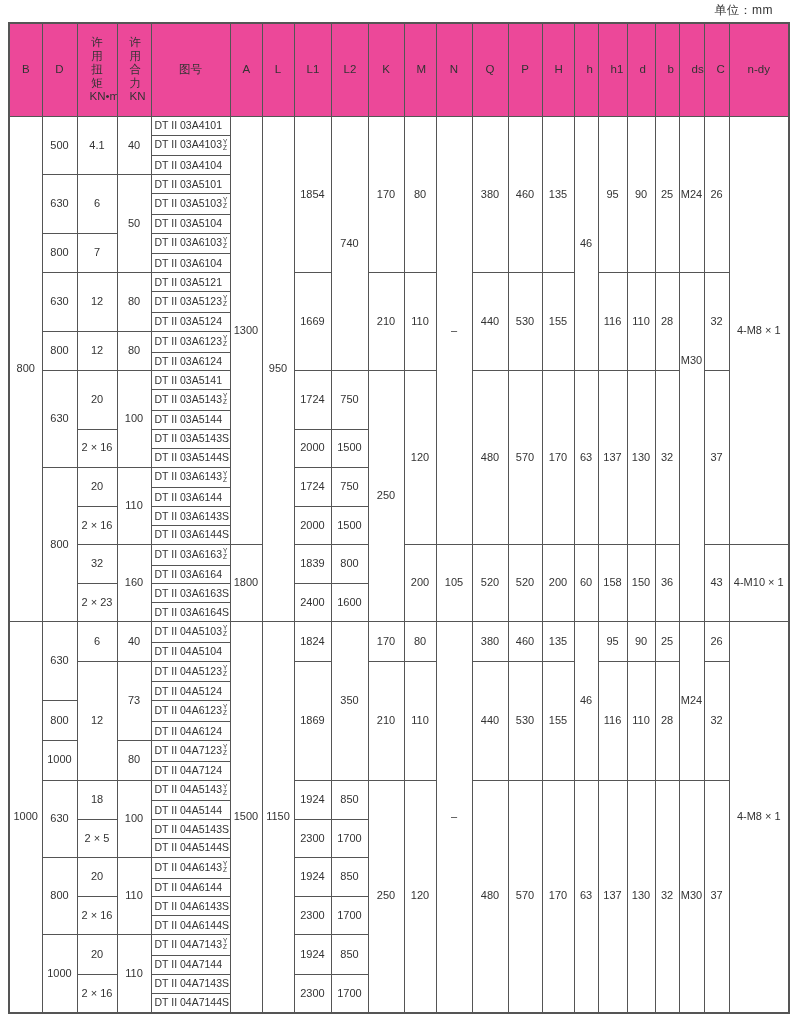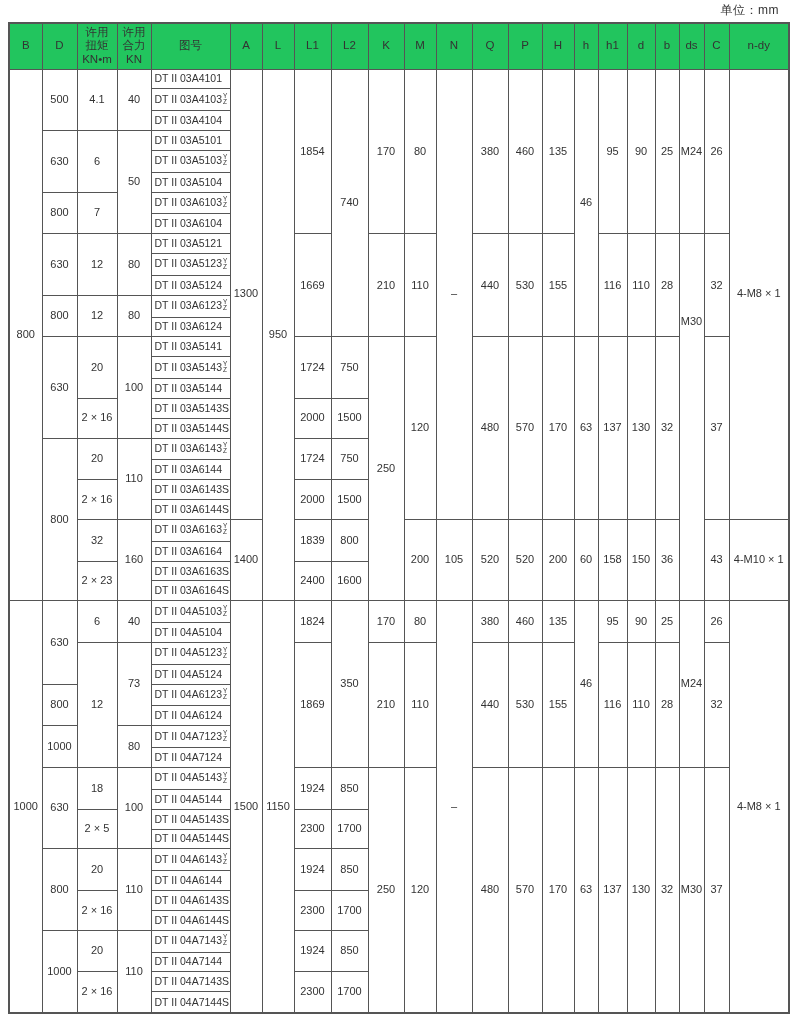--- a/index.html
+++ b/index.html
@@ -2,34 +2,34 @@
 <html><head>
 <meta charset="utf-8">
 <style>
   html,body { margin:0; padding:0; }
   body {
     width:800px; height:1024px; background:#ffffff;
     font-family:"Liberation Sans", sans-serif; color:#333;
     position:relative; overflow:hidden;
   }
   .unit-label {
-    position:absolute; top:2px; right:21px;
+    position:absolute; top:2px; right:27px;
     font-size:12px; color:#333; letter-spacing:0.5px;
   }
   table.spec {
     position:absolute; left:8px; top:22px;
     width:781px; height:992px;
     border-collapse:collapse; table-layout:fixed;
     border:2px solid #555;
   }
   .spec th, .spec td { border:1px solid #555; overflow:hidden; }
   .spec thead tr { height:46px; }
   .spec th {
-    background:#22c55e; font-weight:normal; font-size:11.5px; color:#333;
-    white-space:pre-line; line-height:1.18; text-align:center; padding:0;
+    background:#ec4899; font-weight:normal; font-size:11.5px; color:#333;
+    white-space:pre-line; line-height:1.18; text-align:center; padding:12px;
   }
   .spec td {
     font-size:11px; color:#333; text-align:center; vertical-align:middle;
     padding:0; line-height:1.05; background:#fff;
   }
   .spec td.left { text-align:left; padding-left:3px; font-size:10.5px; white-space:nowrap; }
   .spec td.up { vertical-align:top; padding-top:82px; }
   .yz {
     display:inline-flex; flex-direction:column; align-items:flex-start;
     font-size:6.5px; line-height:6px; vertical-align:middle;
@@ -253,21 +253,21 @@
       <tr>
         <td rowspan="1" class="left"><span>DT II 03A6144S</span></td>
       </tr>
       <tr>
         <td rowspan="2"><span>32</span></td>
         <td rowspan="4"><span>160</span></td>
         <td rowspan="1" class="left"><span>DT II 03A6163</span><span class="yz">
             <span>Y</span>
             <span>Z</span>
           </span></td>
-        <td rowspan="4"><span>1400</span></td>
+        <td rowspan="4"><span>1800</span></td>
         <td rowspan="2"><span>1839</span></td>
         <td rowspan="2"><span>800</span></td>
         <td rowspan="4"><span>200</span></td>
         <td rowspan="4"><span>105</span></td>
         <td rowspan="4"><span>520</span></td>
         <td rowspan="4"><span>520</span></td>
         <td rowspan="4"><span>200</span></td>
         <td rowspan="4"><span>60</span></td>
         <td rowspan="4"><span>158</span></td>
         <td rowspan="4"><span>150</span></td>

